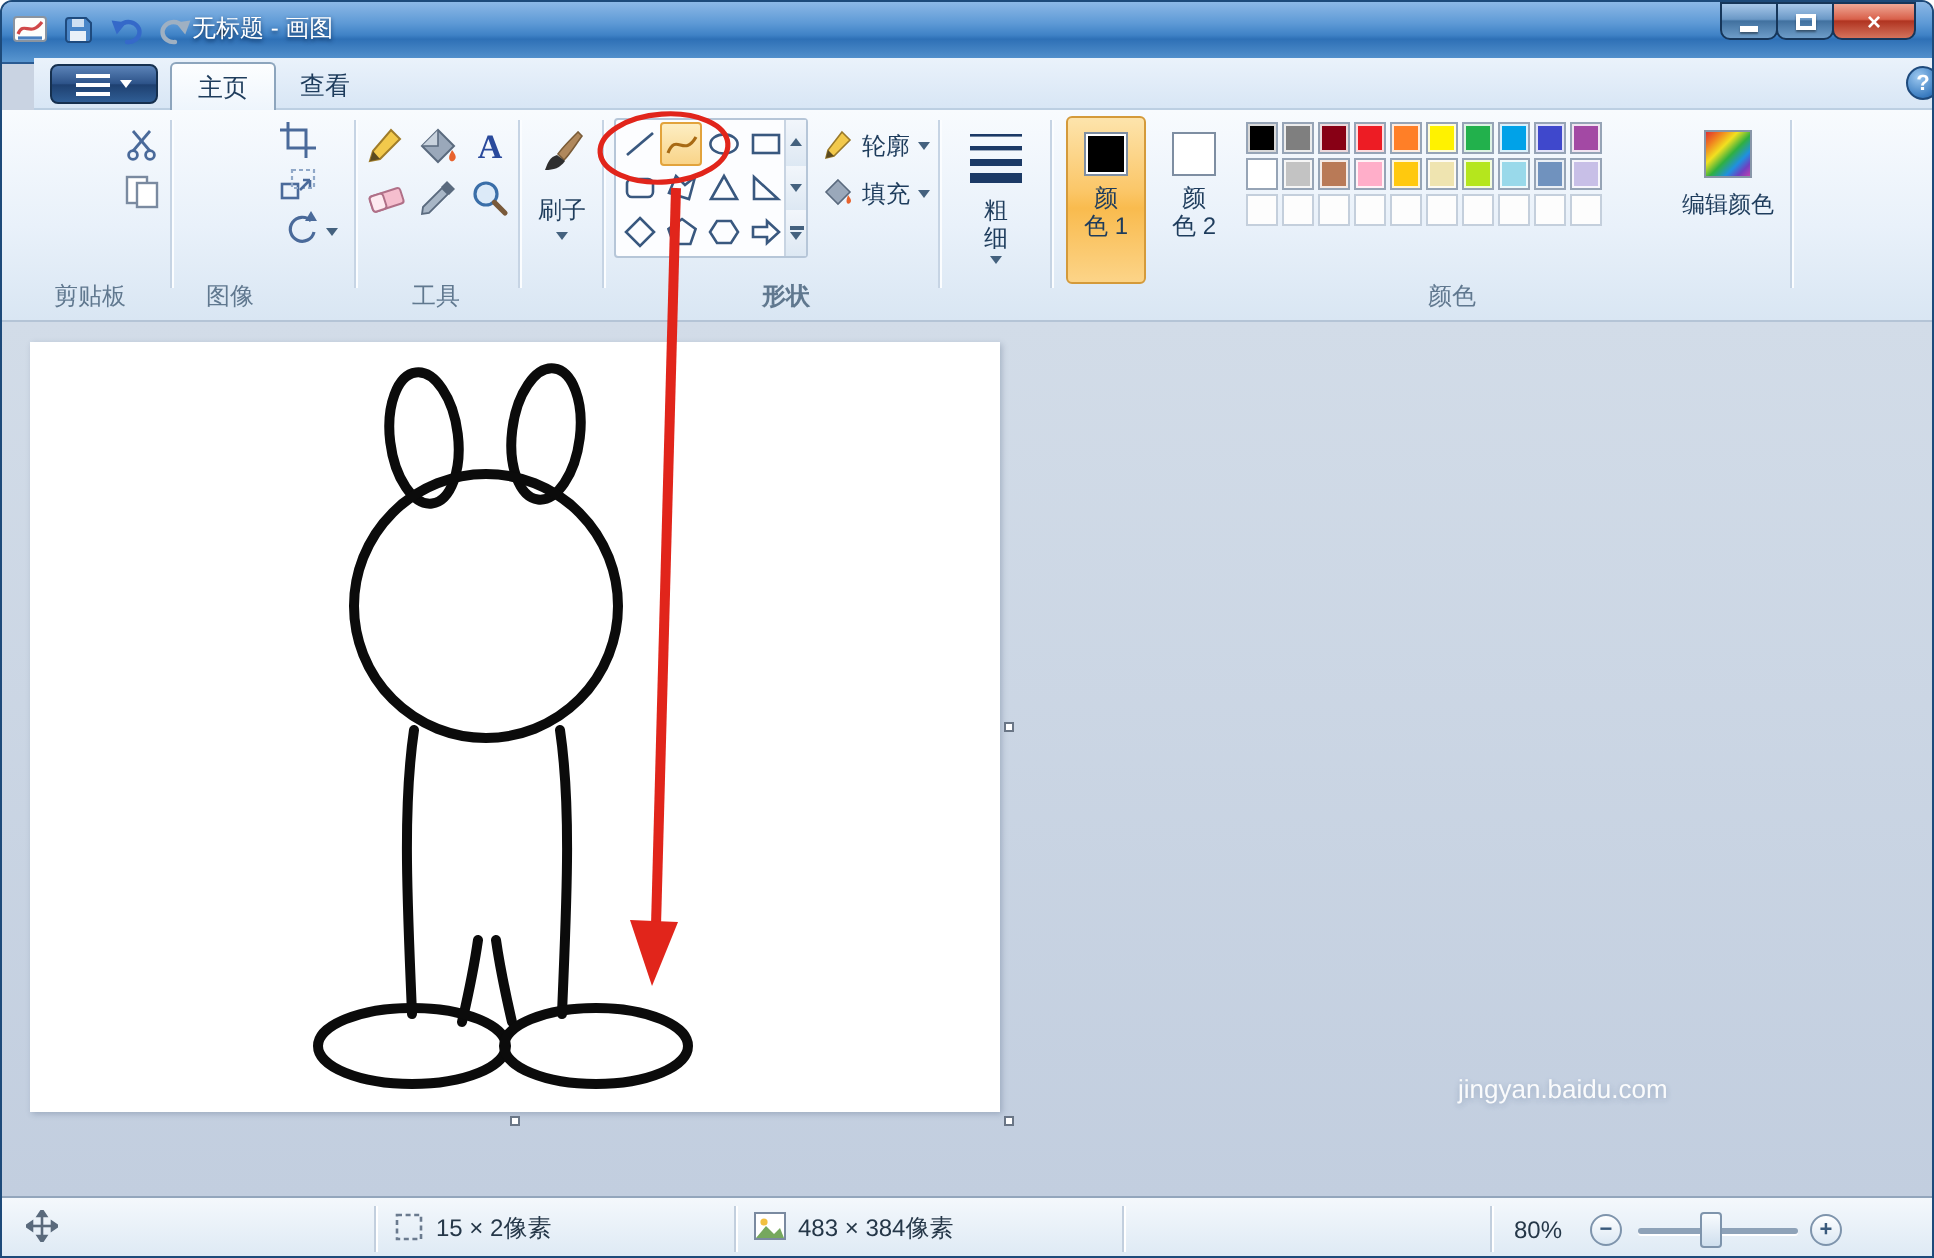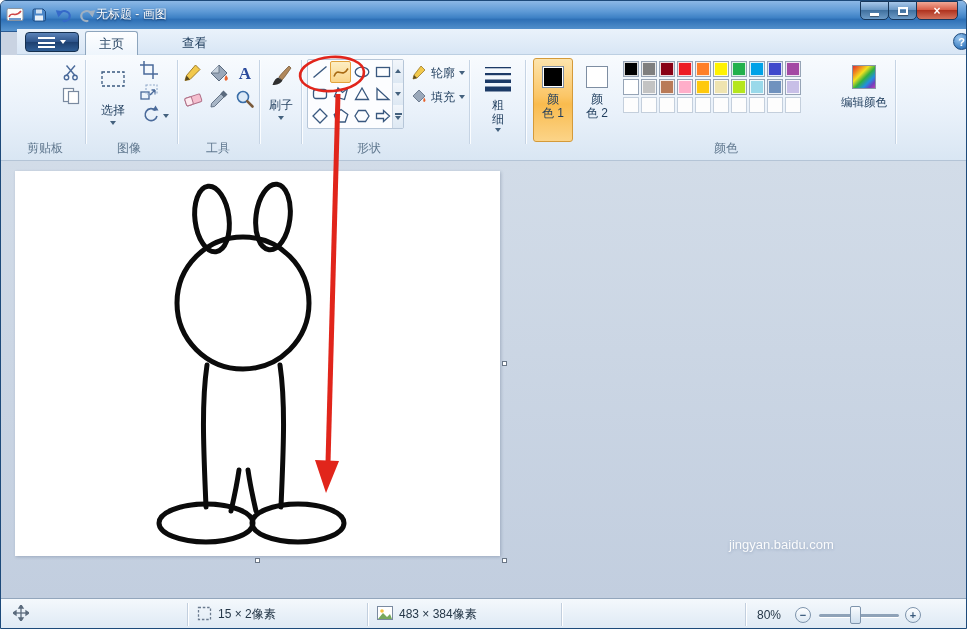--- a/index.html
+++ b/index.html
@@ -29,21 +29,21 @@
     background:linear-gradient(180deg,#eaf2fb,#d8e6f5);border-bottom:1px solid #bccfe2;}
   .appmenu-btn{position:absolute;left:8px;top:3px;width:54px;height:20px;border-radius:4px;
     border:1px solid #16304f;display:flex;align-items:center;justify-content:center;gap:5px;
     background:linear-gradient(180deg,#5b83b8,#2c5288 50%,#1e4070 52%,#2f5d94 100%);}
   .menu-lines{display:block;width:17px;height:11px;
     background:repeating-linear-gradient(180deg,#fff 0 2px,rgba(255,255,255,0) 2px 4.5px);}
   .tab{position:absolute;top:2px;height:24px;line-height:24px;padding:0 13px;font-size:12.5px;color:#1e3c5c;}
   .tab.active{background:linear-gradient(180deg,#fdfeff,#eef5fc);border:1px solid #8da5bd;border-bottom:none;
     border-radius:3px 3px 0 0;}
   .tab-home{left:68px;}
-  .tab-view{left:120px;margin-left:32px;}
+  .tab-view{left:120px;}
   .help-btn{position:absolute;right:12px;top:4px;width:17px;height:17px;border-radius:50%;
     background:radial-gradient(circle at 35% 30%,#9cc8f0,#3a7cc0 70%,#2a5c9c);color:#fff;font-weight:bold;
     font-size:11px;display:flex;align-items:center;justify-content:center;border:1px solid #1e4a7c;}
 
   
   .ribbon{position:absolute;left:0;top:54px;width:100%;height:106px;
     background:linear-gradient(180deg,#f8fbfe 0%,#e9f1fa 55%,#d9e6f3 100%);border-bottom:1px solid #b4c4d6;}
   .rsep{position:absolute;top:5px;height:84px;width:1px;background:#c6d4e4;box-shadow:1px 0 0 #fbfdff;}
   .grouplabel{position:absolute;bottom:3px;font-size:12px;color:#60788f;text-align:center;}
   .bigbtn{position:absolute;display:flex;flex-direction:column;align-items:center;
@@ -188,47 +188,40 @@
       </div>
     <div class="smallbtn" style="left:58px;top:32px;width:24px;height:22px;">
         <span><svg width="20" height="20" viewBox="0 0 20 20">
             <rect x="2.5" y="2.5" width="10" height="13" fill="#fff" stroke="#7a8aa0" stroke-width="1.2"></rect>
             <rect x="7.5" y="5.5" width="10" height="12" fill="#fff" stroke="#7a8aa0" stroke-width="1.2"></rect>
           </svg></span>
       </div>
     <div class="grouplabel" style="left:4px;width:80px;">剪贴板</div>
     <div class="rsep" style="left:84px;"></div>
 
-    <div class="bigbtn" style="left:92px;top:4px;width:40px;height:80px;">
-      <span class="bb-icon" style="margin-top:10px;"><svg width="26" height="18" viewBox="0 0 26 18">
-            <rect x="2" y="2" width="22" height="14" fill="none" stroke="#39587f" stroke-width="1.3" stroke-dasharray="3 2"></rect>
-          </svg></span>
-      <span class="bb-label" style="margin-top:12px;">选择</span>
-      <span class="caret"></span>
-    </div>
     <div class="smallbtn" style="left:136px;top:6px;width:24px;height:22px;">
         <span><svg width="20" height="20" viewBox="0 0 20 20">
             <path d="M5,1 V14 H19 M1,5 H14 V19" fill="none" stroke="#4a6a9a" stroke-width="1.5"></path>
           </svg></span>
       </div>
     <div class="smallbtn" style="left:136px;top:28px;width:24px;height:22px;">
         <span><svg width="20" height="20" viewBox="0 0 20 20">
             <rect x="2" y="10" width="8" height="7" fill="none" stroke="#4a6a9a" stroke-width="1.3"></rect>
             <rect x="7" y="3" width="11" height="9" fill="none" stroke="#90a8c8" stroke-width="1.1" stroke-dasharray="2 1.5"></rect>
             <path d="M11,13 L16,8 M16,8 h-3.5 M16,8 v3.5" stroke="#4a6a9a" stroke-width="1.3" fill="none"></path>
           </svg></span>
       </div>
     <div class="smallbtn" style="left:136px;top:50px;width:34px;height:22px;gap:3px;">
       <span><svg width="20" height="20" viewBox="0 0 20 20">
             <path d="M15.5,6.5 A6,6 0 1 0 17,12" fill="none" stroke="#4a6a9a" stroke-width="1.6"></path>
             <polygon points="12.5,6.5 18.5,6.5 15.5,1.5" fill="#4a6a9a"></polygon>
           </svg></span>
       <span class="caret" style="margin-top:0;"></span>
     </div>
-    <div class="grouplabel" style="left:82px;width:92px;">图像</div>
+    <div class="grouplabel" style="left:68px;width:92px;">图像</div>
     <div class="rsep" style="left:176px;"></div>
 
     <div class="tools-grid">
         <div class="toolbtn">
           <svg width="22" height="22" viewBox="0 0 22 22">
             <path d="M13.5,3 L18,7.5 L8,17.5 L3,18.5 L4.5,13.5 Z" fill="#f2c94c" stroke="#a07d2a"></path>
             <path d="M3,18.5 L4.5,13.5 L8,17.5 Z" fill="#5a4a20"></path>
           </svg>
         </div>
         <div class="toolbtn">
@@ -362,21 +355,21 @@
       <span class="caret" style="margin-top:0;"></span>
     </div>
     <div class="rowbtn" style="left:410px;top:32px;">
       <span><svg width="16" height="16" viewBox="0 0 16 16">
             <path d="M8,2 L14,8 L8,14 L2,8 Z" fill="#9aa8ba" stroke="#5a6a7e" stroke-width="0.8"></path>
             <path d="M13,9.5 C14.5,11.5 15,12.5 14,13.5 C13,14.5 11.8,13.4 12.4,11.5 Z" fill="#e8622d"></path>
           </svg></span>
       <span>填充</span>
       <span class="caret" style="margin-top:0;"></span>
     </div>
-    <div class="grouplabel" style="left:284px;width:168px;">形状</div>
+    <div class="grouplabel" style="left:308px;width:168px;font-weight:bold;">形状</div>
     <div class="rsep" style="left:468px;"></div>
 
     <div class="bigbtn" style="left:474px;top:4px;width:46px;height:84px;">
       <span class="bb-icon"><svg width="30" height="28" viewBox="0 0 30 28">
             <rect x="2" y="3" width="26" height="1.3" fill="#1c3a66"></rect>
             <rect x="2" y="9" width="26" height="2.2" fill="#1c3a66"></rect>
             <rect x="2" y="15.5" width="26" height="3.5" fill="#1c3a66"></rect>
             <rect x="2" y="22.5" width="26" height="5" fill="#1c3a66"></rect>
           </svg></span>
       <span class="bb-label">粗</span>

